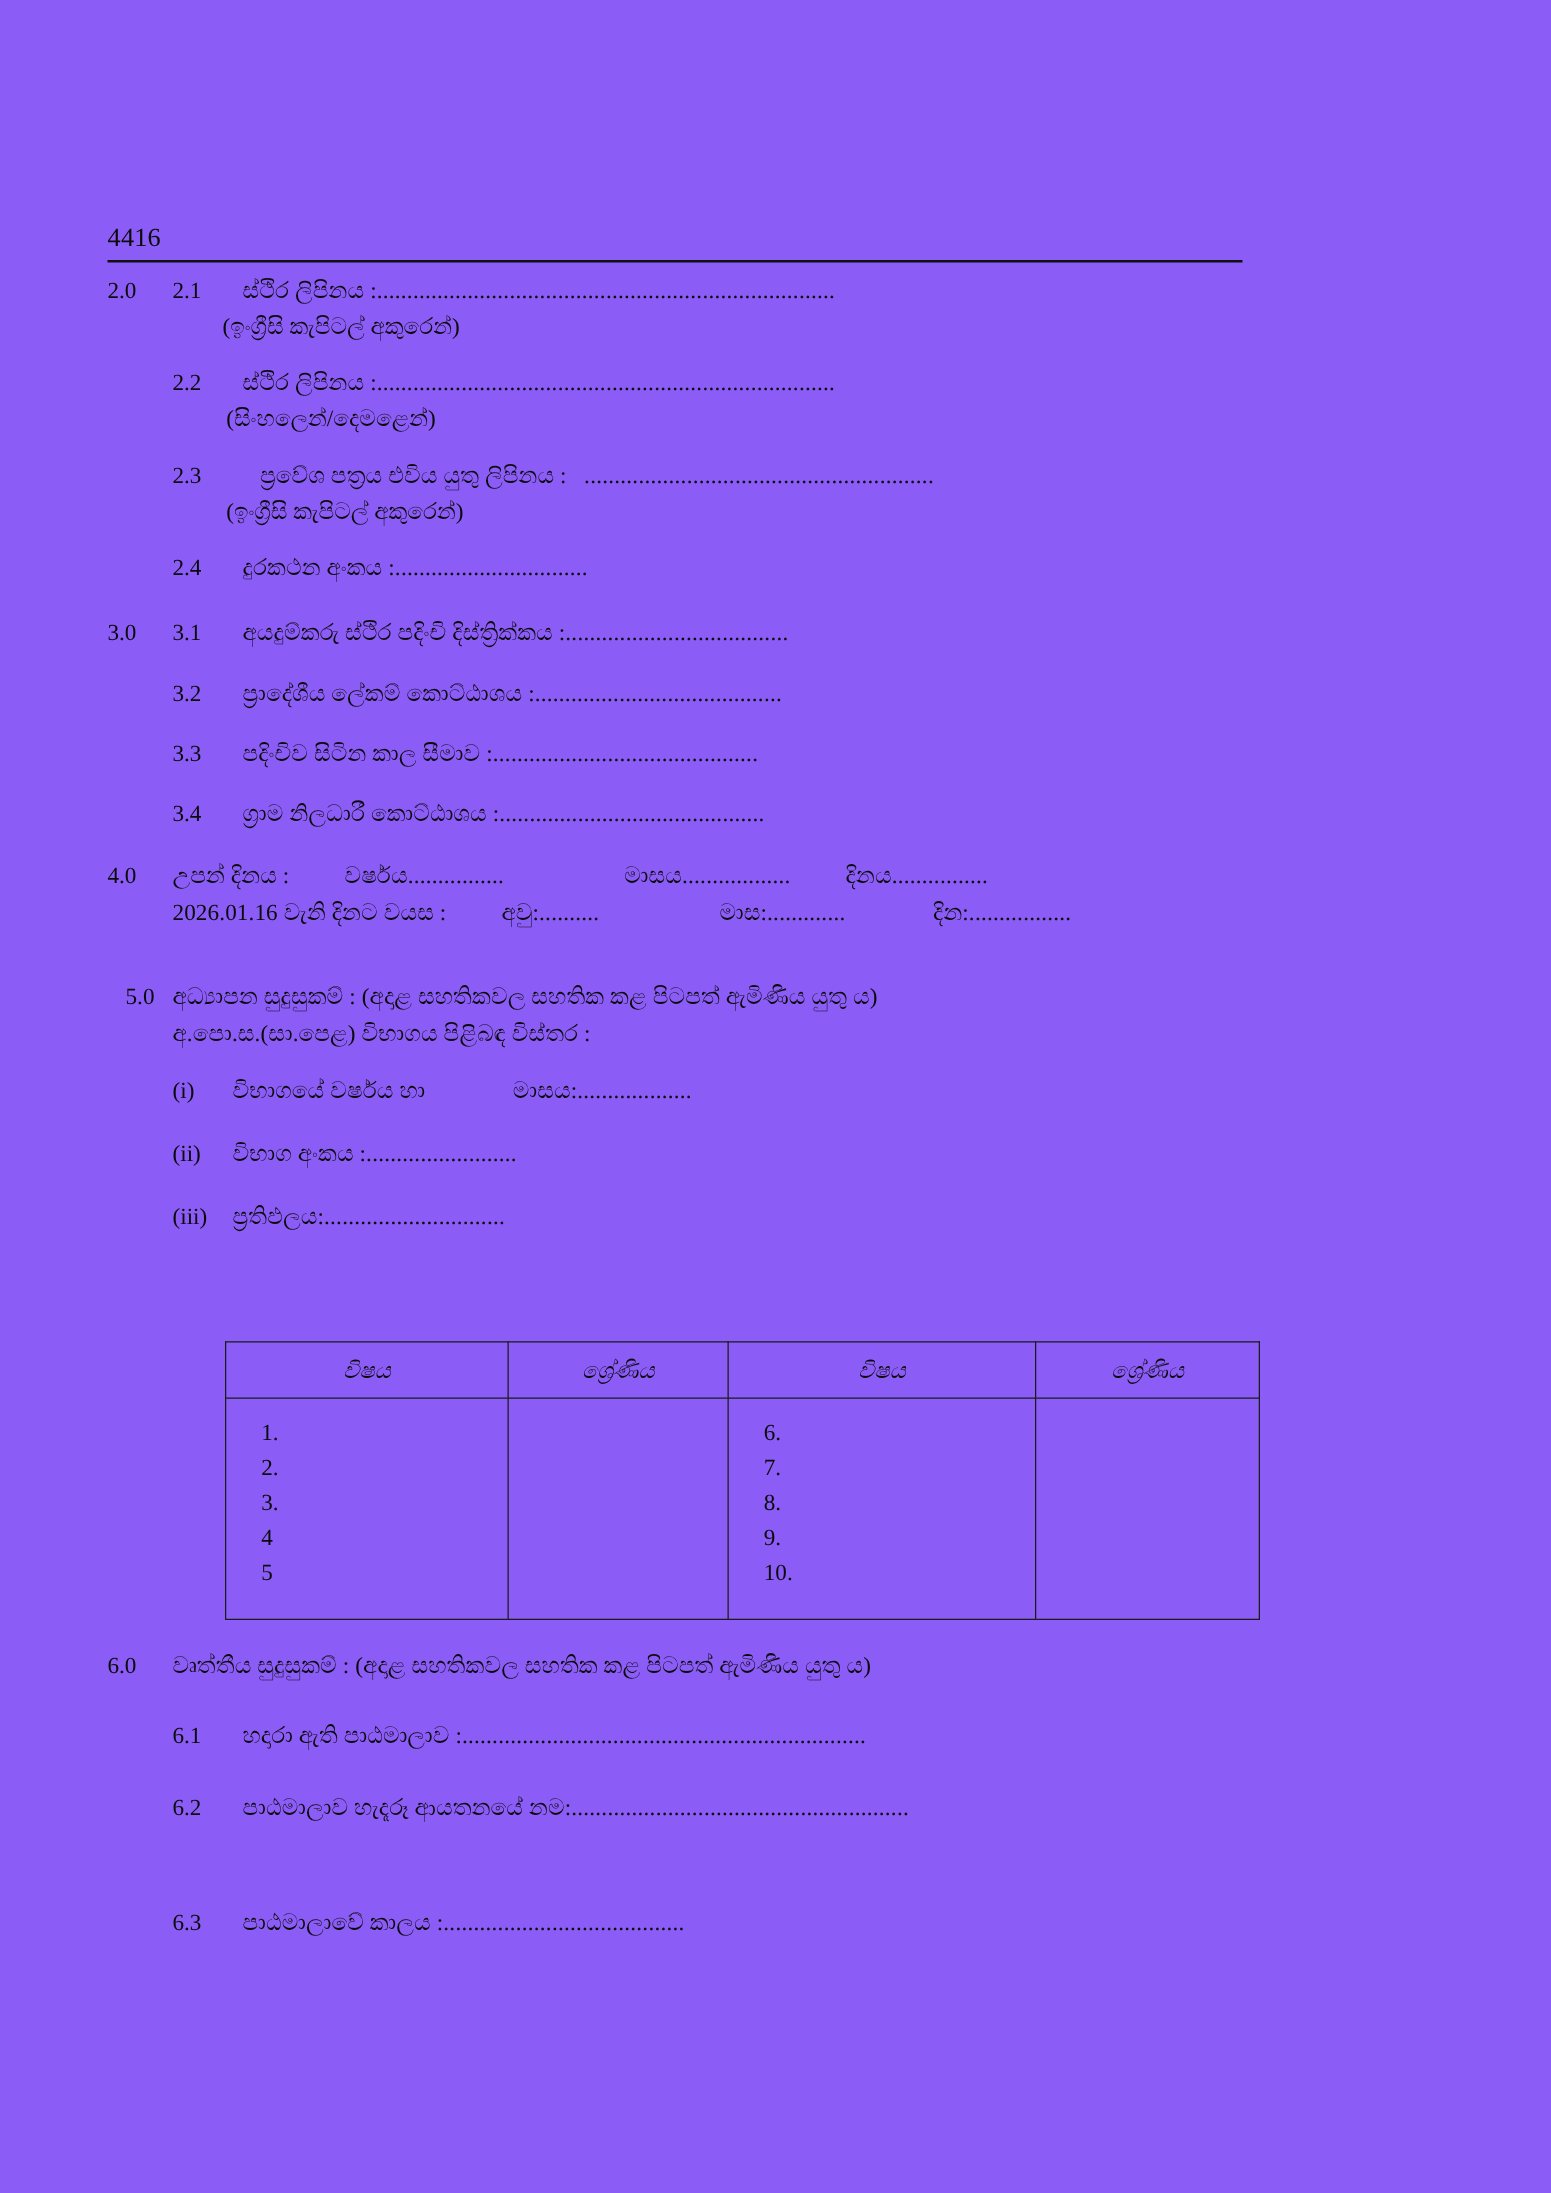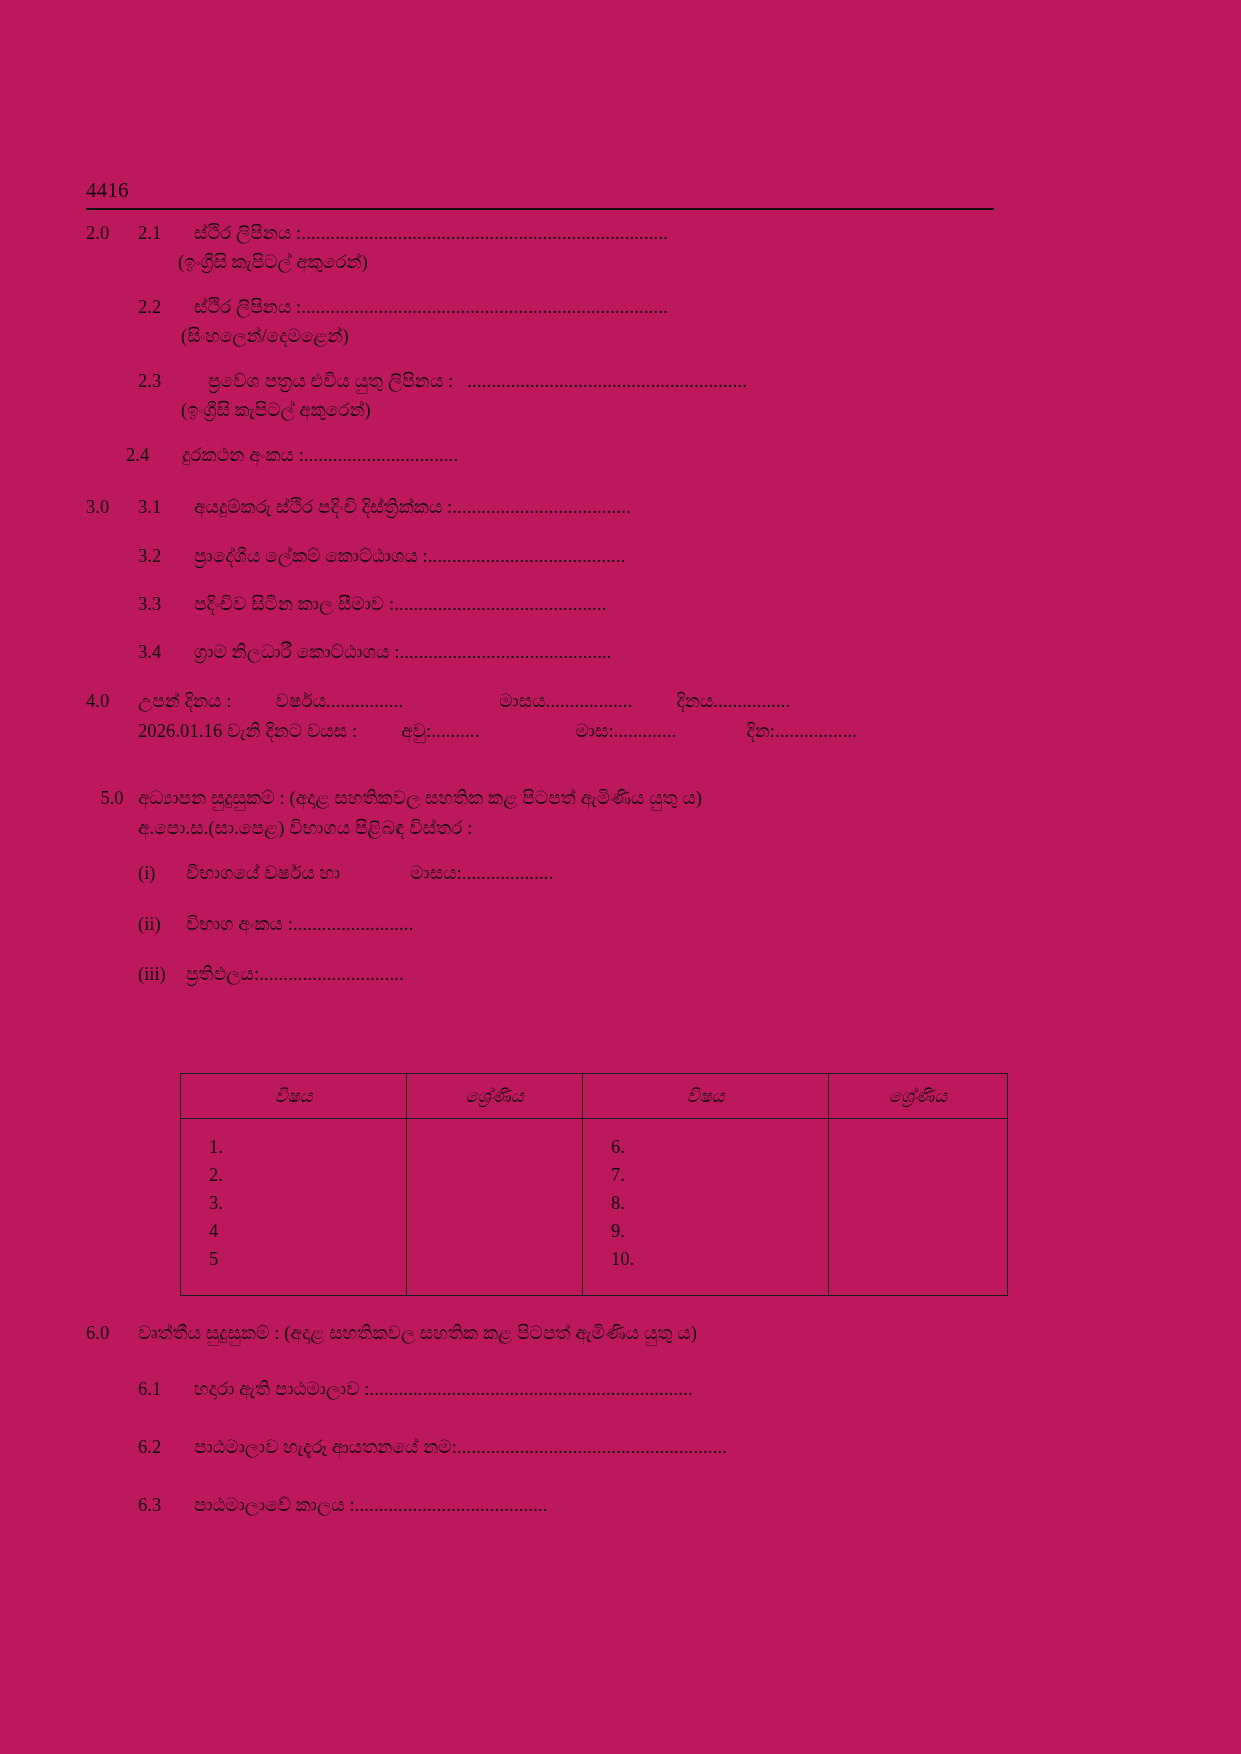--- a/index.html
+++ b/index.html
@@ -6,21 +6,21 @@
   html, body {
     margin: 0;
     padding: 0;
     background: #ffffff;
   }
   .page {
     position: relative;
     width: 1241px;
     height: 1754px;
     margin: 0 auto;
-    background: #be185d;
+    background: #8b5cf6;
     font-family: "Liberation Serif", "DejaVu Serif", serif;
     color: #0b0b0b;
     overflow: hidden;
   }
 
   
   .runhead {
     position: absolute;
     left: 86px;
     top: 178px;
@@ -166,21 +166,21 @@
 
     <div class="row" style="left:138px; top:370px;gap:14px;">
       <span class="num-l2">2.3</span>
       <span class="txt">ප්‍රවේශ පත්‍රය එවිය යුතු ලිපිනය :</span>
       <span class="dots">..........................................................</span>
     </div>
     <div class="row" style="left:181px; top:399px;">
       <span class="sub">(ඉංග්‍රීසි කැපිටල් අකුරෙන්)</span>
     </div>
 
-    <div class="row" style="left:126px; top:444px;align-items:center;">
+    <div class="row" style="left:138px; top:444px;align-items:center;">
       <span class="num-l2">2.4</span>
       <span class="txt">දුරකථන අංකය :</span>
       <span class="dots">................................</span>
     </div>
 
     <div class="row" style="left:86px; top:496px;">
       <span class="num-l1">3.0</span>
       <span class="num-l2">3.1</span>
       <span class="txt">අයදුම්කරු ස්ථිර පදිංචි දිස්ත්‍රික්කය :</span>
       <span class="dots">.....................................</span>
@@ -304,20 +304,20 @@
       <span class="txt">හදාරා ඇති පාඨමාලාව :</span>
       <span class="dots">...................................................................</span>
     </div>
 
     <div class="row" style="left:138px; top:1436px;">
       <span class="num-l2">6.2</span>
       <span class="txt">පාඨමාලාව හැදෑරූ ආයතනයේ නම:</span>
       <span class="dots">........................................................</span>
     </div>
 
-    <div class="row" style="left:138px; top:1494px;justify-content:space-between;">
+    <div class="row" style="left:138px; top:1528px;justify-content:space-between;">
       <span class="num-l2">6.3</span>
       <span class="txt">පාඨමාලාවේ කාලය :</span>
       <span class="dots">........................................</span>
     </div>
 
   </div>
 </div>
 
 </body></html>

